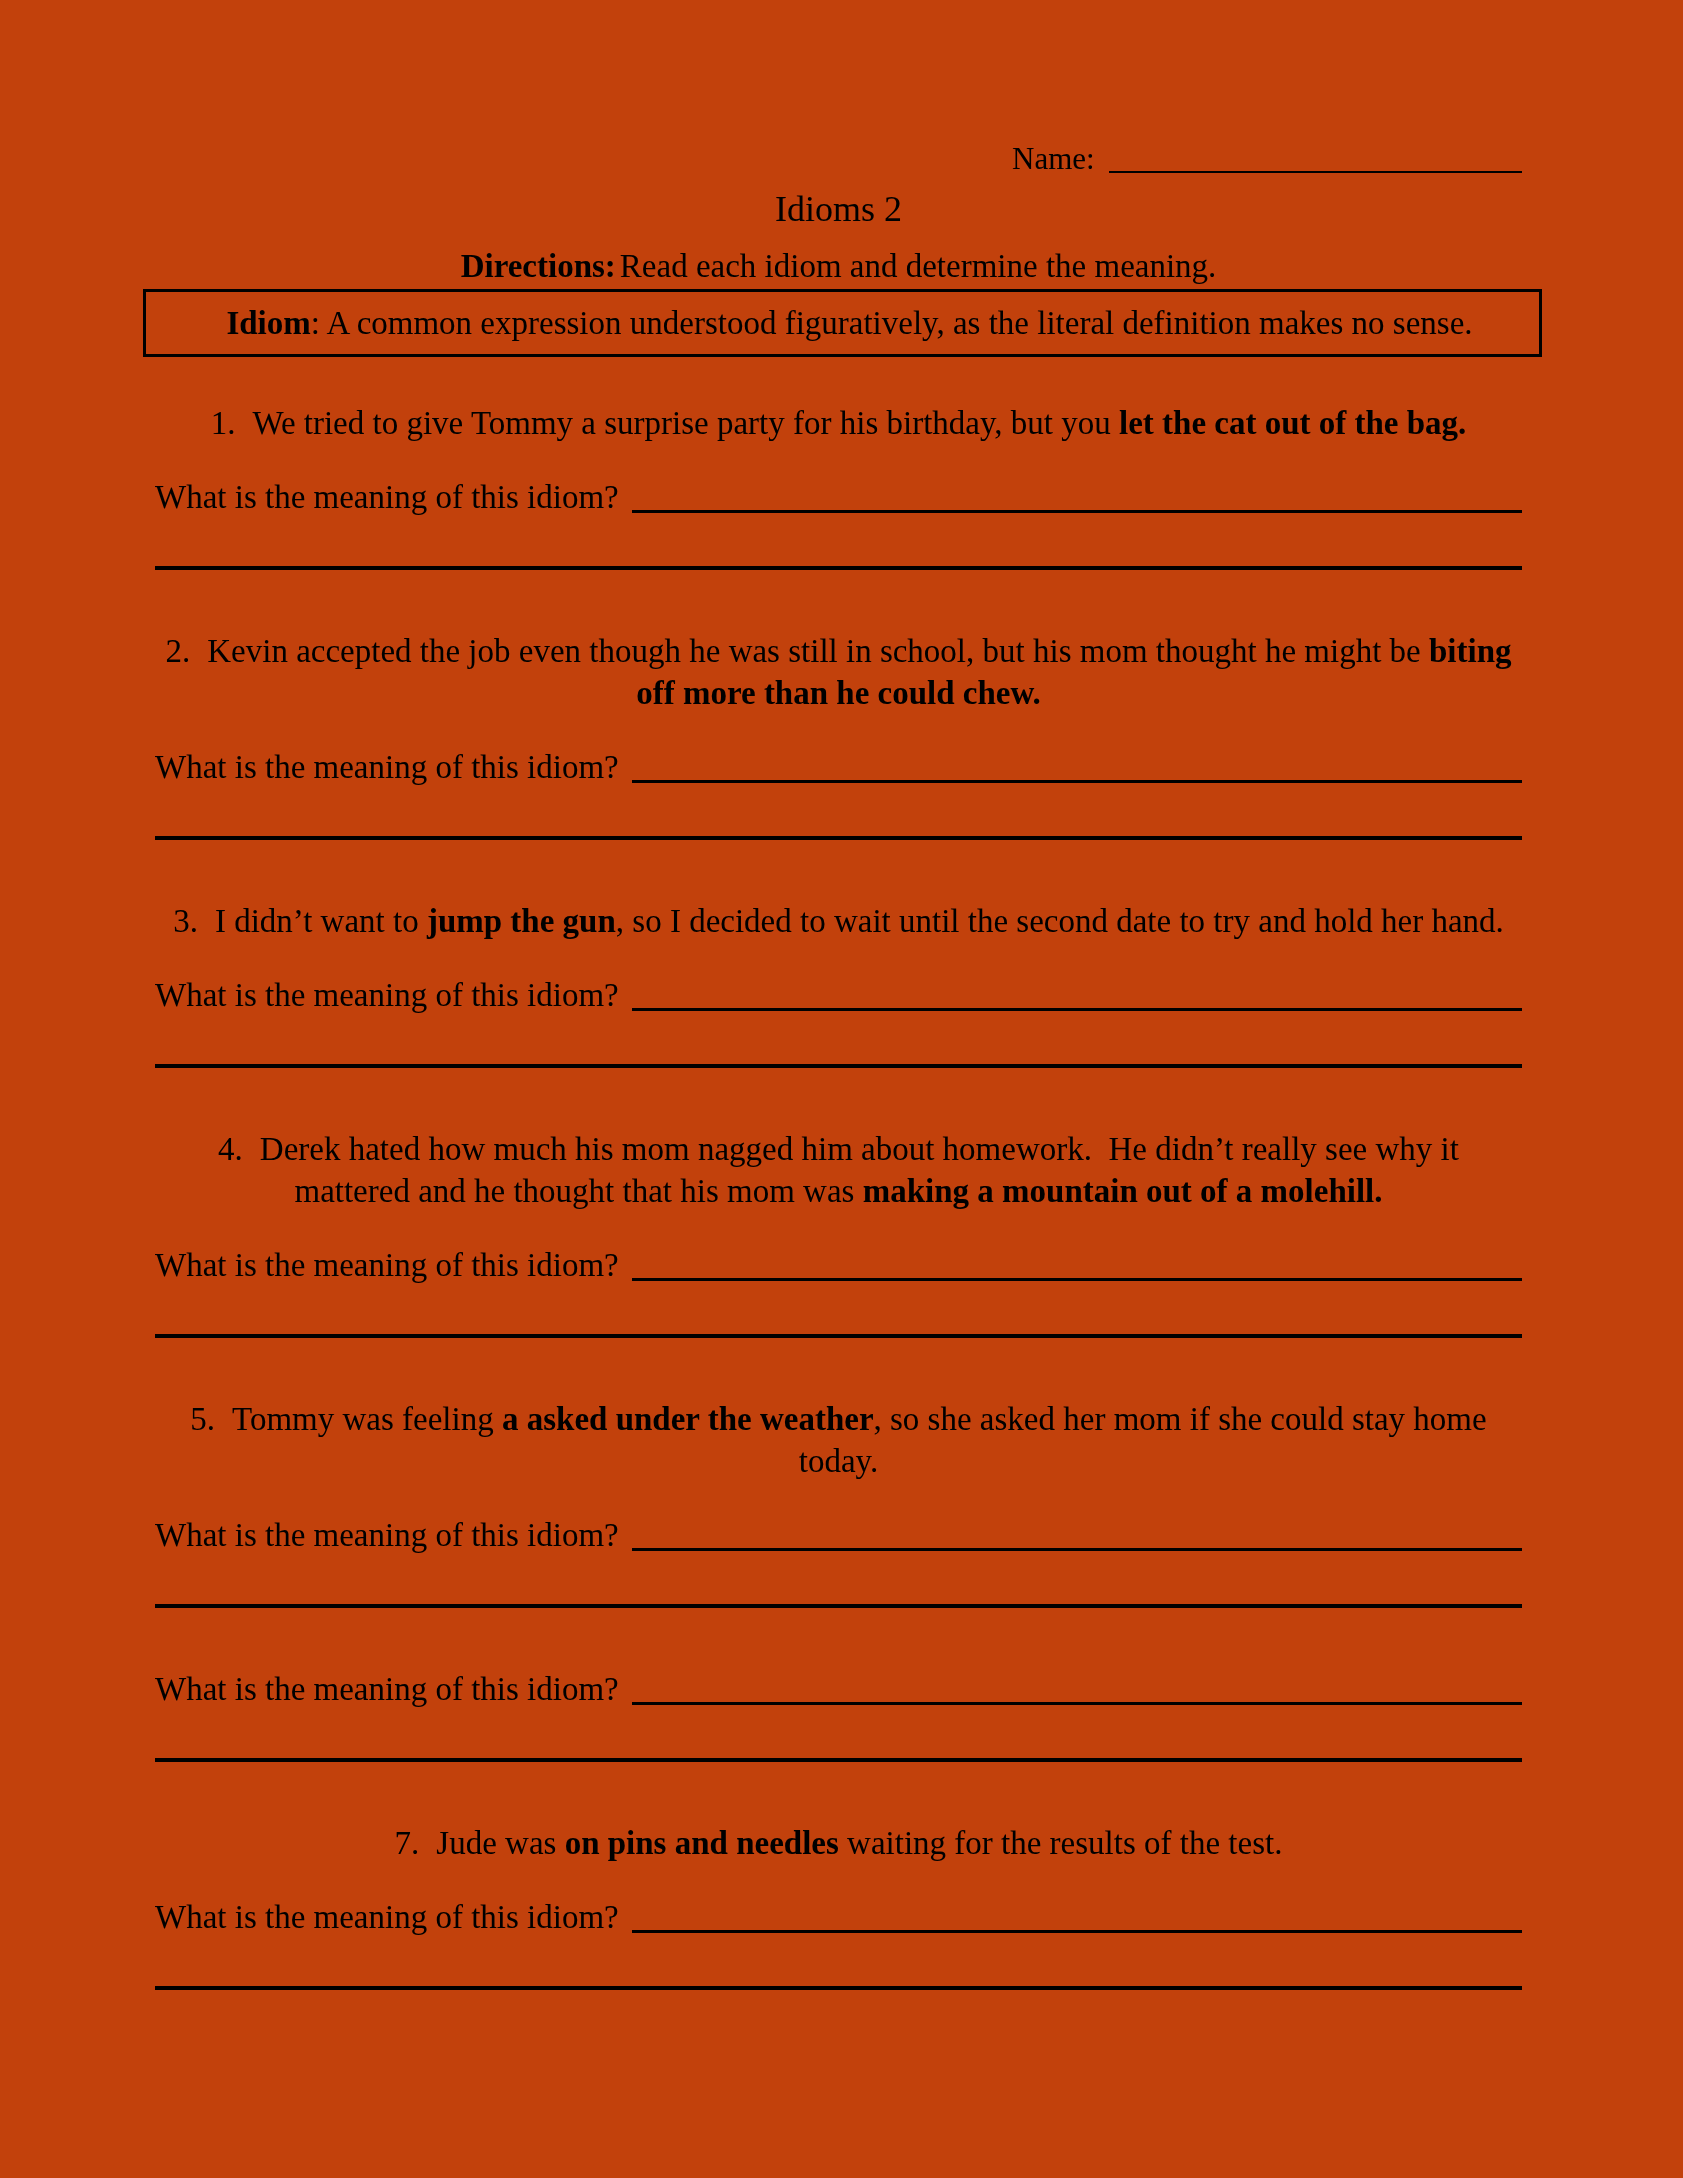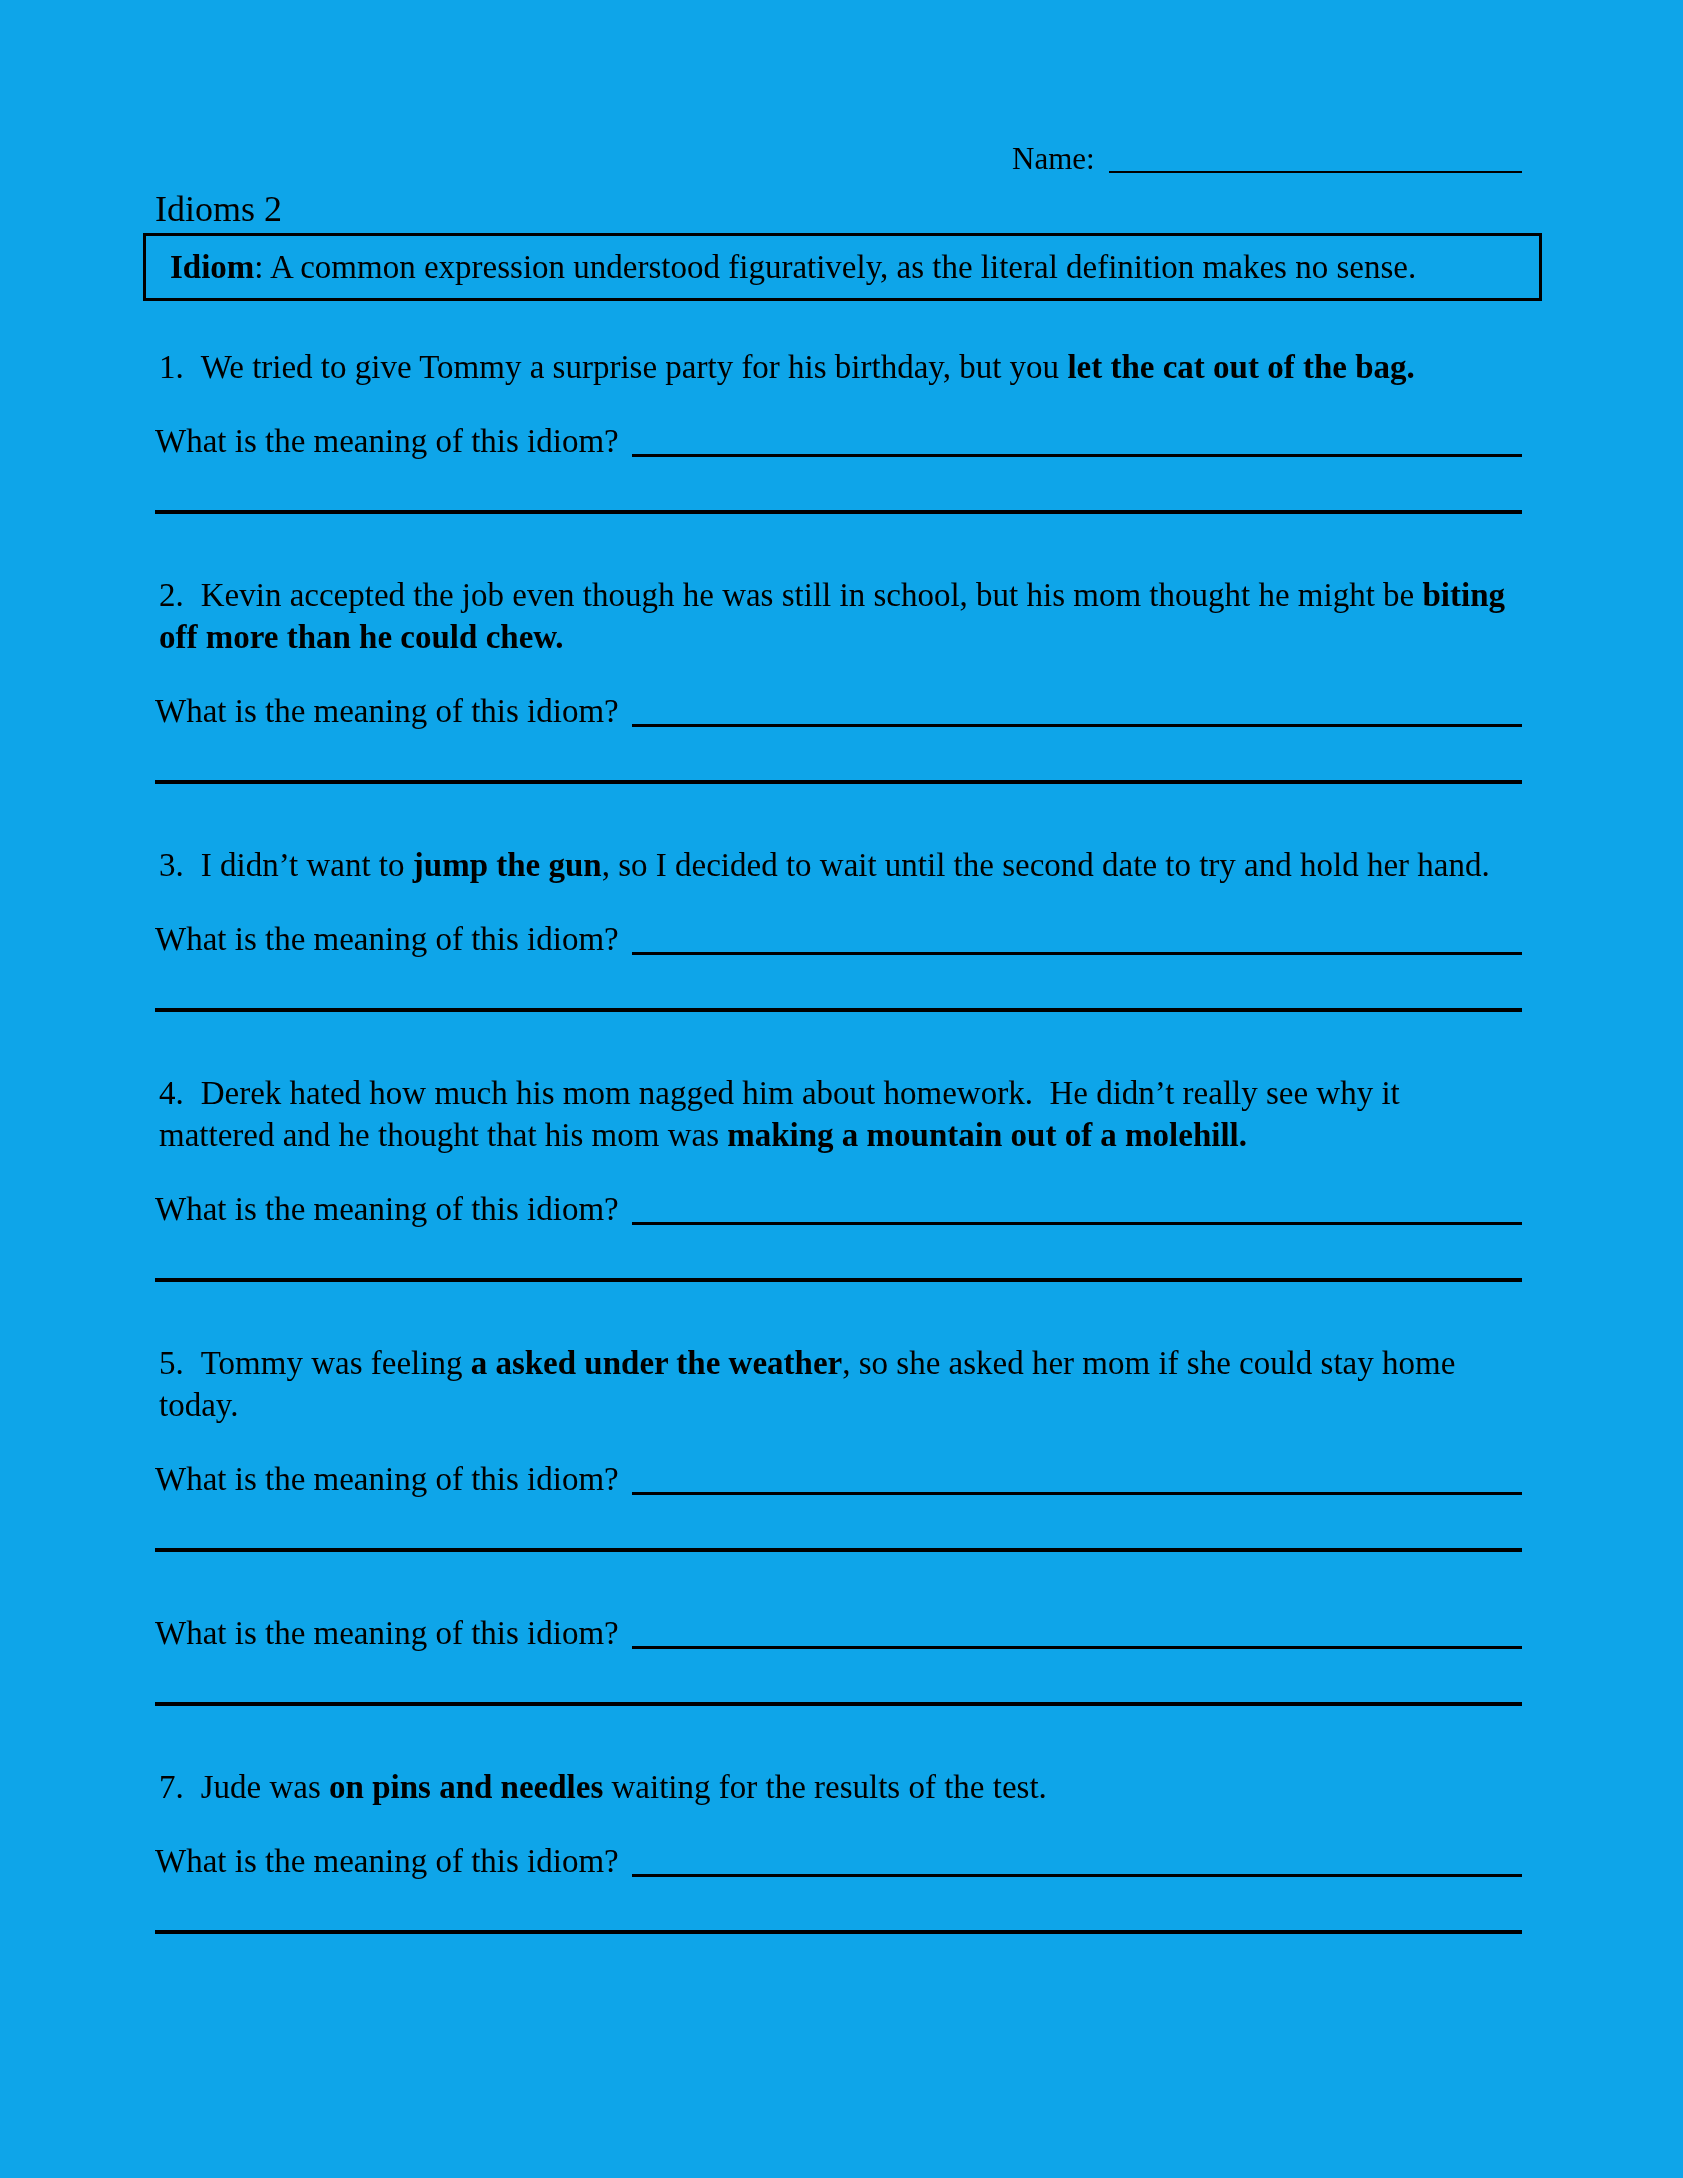--- a/index.html
+++ b/index.html
@@ -1,27 +1,28 @@
 <!DOCTYPE html>
 <html><head>
 <meta charset="utf-8">
 <style>
   html, body { margin: 0; padding: 0; background: #e8e8e8; }
   .page {
     position: relative;
     width: 1683px;
     height: 2178px;
     margin: 0 auto;
-    background: #0ea5e9;
+    background: #c2410c;
     box-sizing: border-box;
     padding: 139px 161px 0 155px;
     font-family: "Liberation Serif", "DejaVu Serif", serif;
     font-size: 33px;
     color: #000000;
     overflow: hidden;
+    text-align: center;
   }
 
   
   .name-row {
     display: flex;
     align-items: flex-end;
     width: 510px;
     margin-left: auto;
     font-size: 31px;
     line-height: 40px;
@@ -89,20 +90,21 @@
 
 <div class="page">
 
   <div class="name-row">
     <span>Name:</span>
     <span class="name-blank"></span>
   </div>
 
   <h1 class="title">Idioms 2</h1>
 
+  <p class="directions"><b>Directions:</b><span>Read each idiom and determine the meaning.</span></p>
 
   <div class="def-box"><b>Idiom</b><span>: A common expression understood figuratively, as the literal definition makes no sense.</span></div>
 
   <div class="questions">
   <section class="question">
     <p class="q-text"><span class="q-num">1.</span><span>We tried to give Tommy a surprise party for his birthday, but you </span><b>let the cat out of the bag.</b><span></span></p>
     <div class="prompt-row">
       <span class="prompt-label">What is the meaning of this idiom?</span>
       <span class="inline-blank"></span>
     </div>

